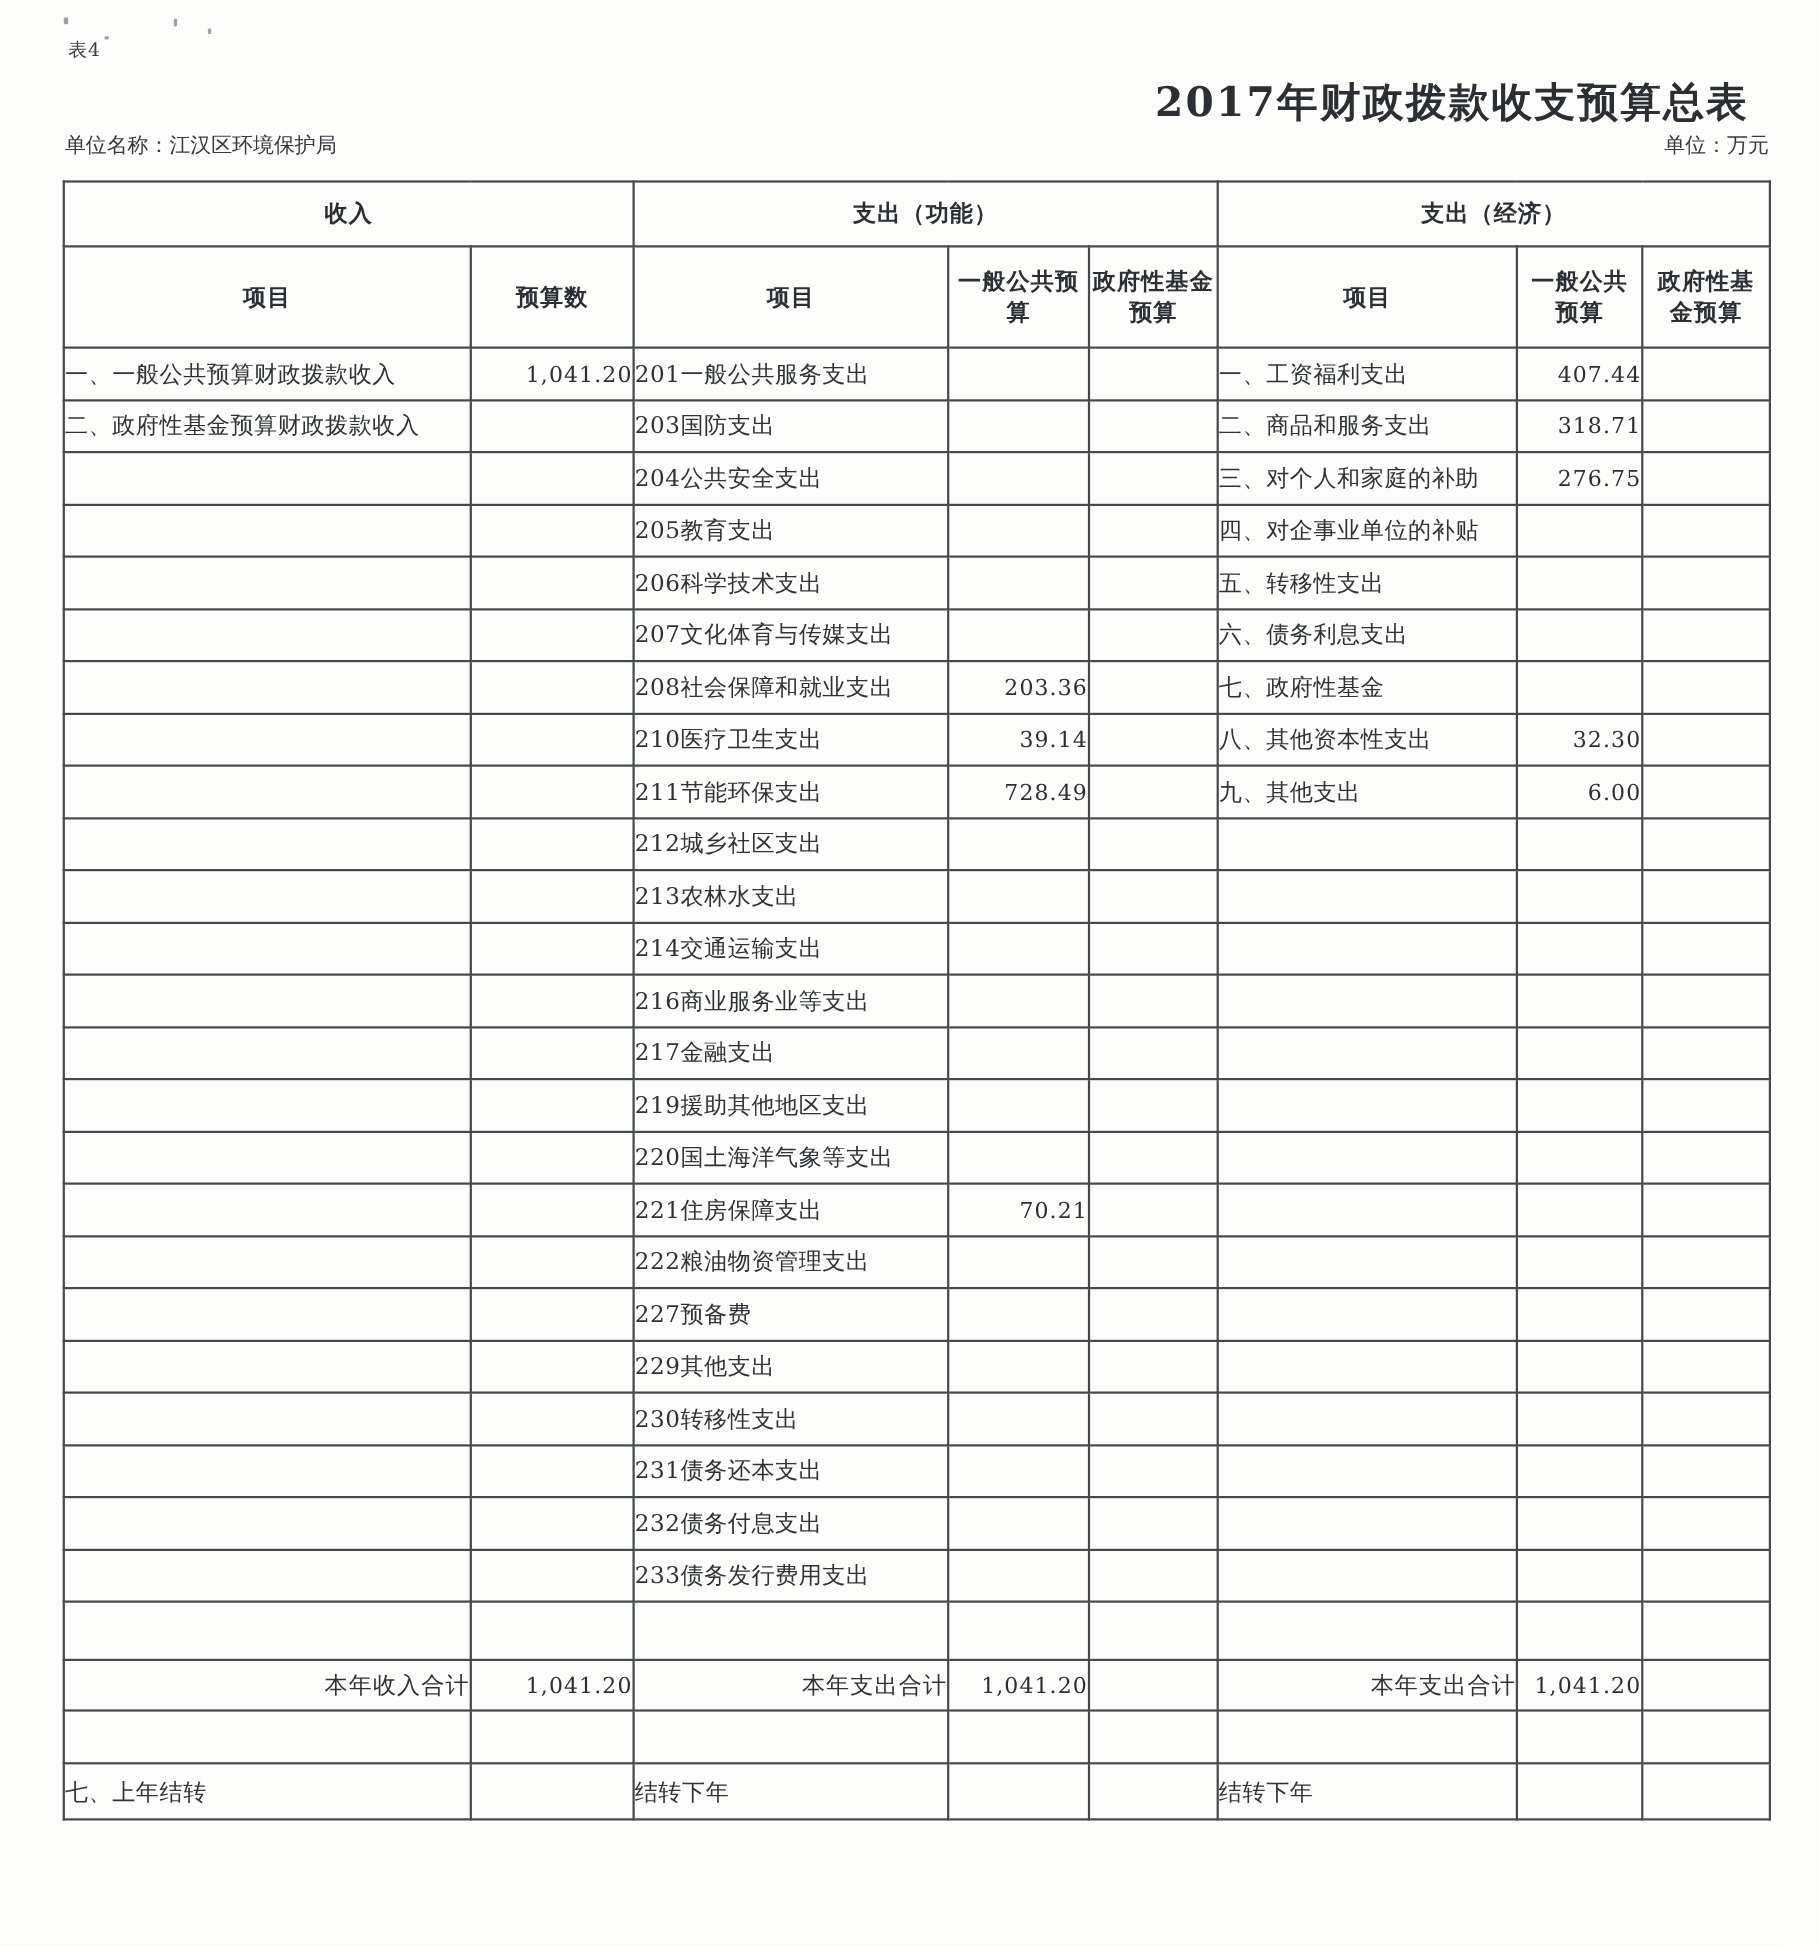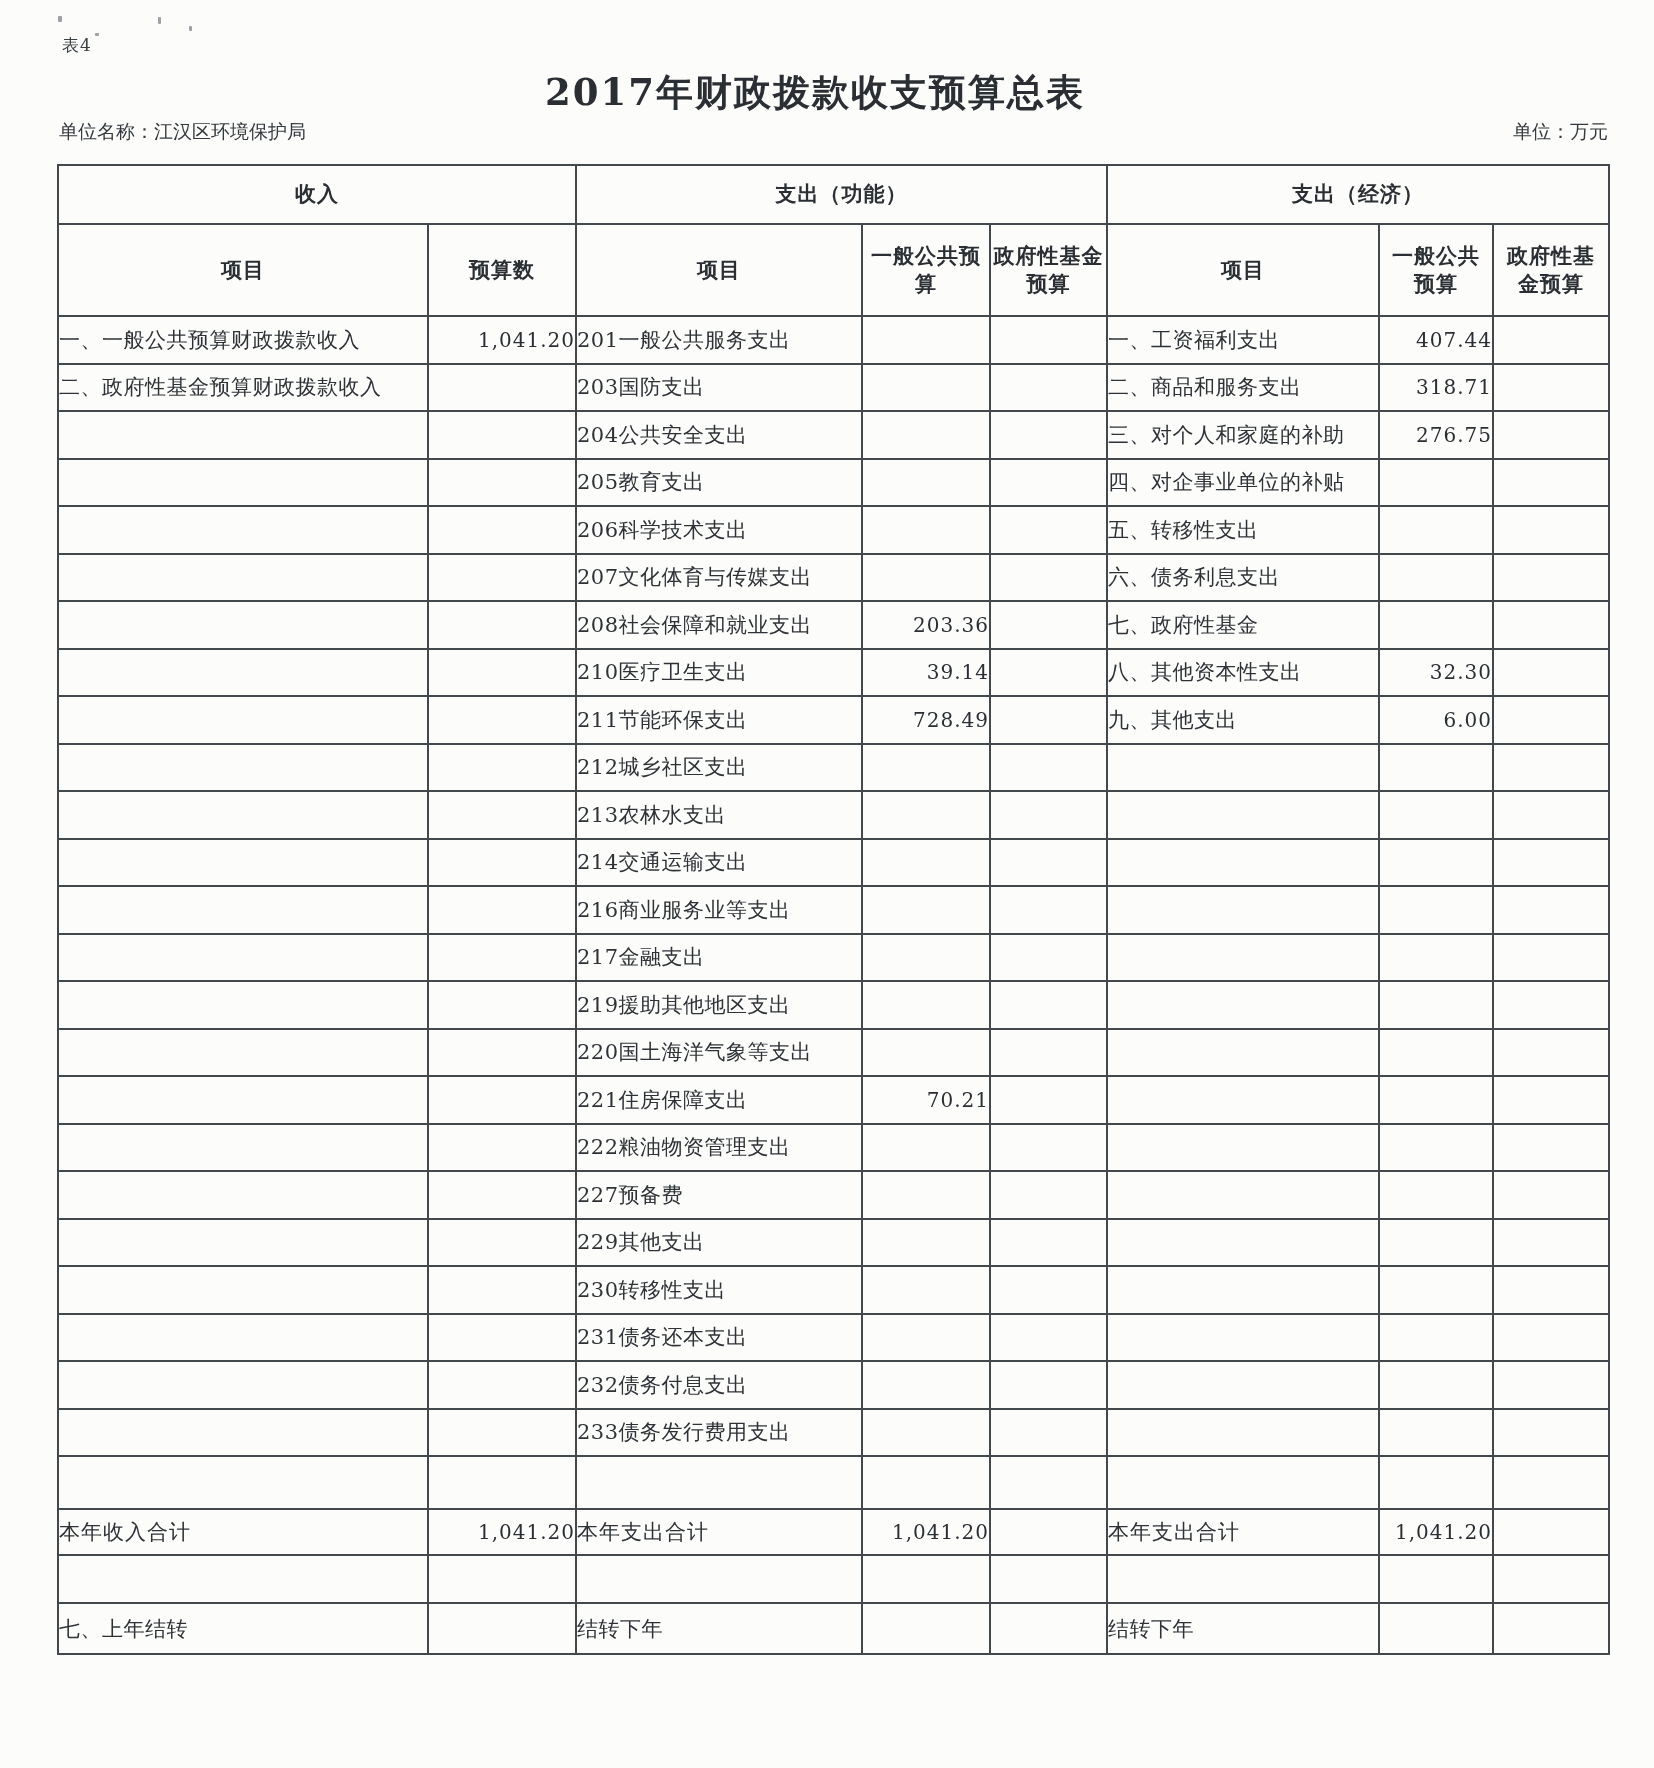--- a/index.html
+++ b/index.html
@@ -11,22 +11,22 @@
   .page{
     position:relative;width:1654px;height:1768px;
     background:#fcfcfb;color:#2d2d2d;overflow:hidden;
   }
   .table-tag{
     position:absolute;left:62px;top:34px;
     font-size:17px;color:#3a3f44;letter-spacing:1px;
   }
   .doc-title{
     position:absolute;left:0;top:68px;width:1590px;
-    text-align:center;font-size:37px;font-weight:bold;
-    letter-spacing:2px;color:#2b2f33;margin-left:20px;
+    text-align:right;font-size:37px;font-weight:bold;
+    letter-spacing:2px;color:#2b2f33;
   }
   .meta-line{
     position:absolute;left:57px;top:119px;width:1551px;height:28px;
     font-size:19px;color:#33383c;
   }
   .unit-name{position:absolute;left:2px;top:0;}
   .unit-label{position:absolute;right:0;top:0;}
   table.budget{
     position:absolute;left:57px;top:164px;
     border-collapse:collapse;table-layout:fixed;
@@ -49,21 +49,21 @@
   table.budget tbody tr{height:47.5px;margin-left:20px;}
   table.budget tbody tr.blank1{height:53px;}
   table.budget tbody tr.total{height:46px;}
   table.budget tbody tr.blank2{height:48px;}
   table.budget tbody tr.carry{height:51px;}
   td.item{text-align:left;padding-left:6px;letter-spacing:0.5px;}
   td.num{
     text-align:right;padding-right:6px;
     font-size:20px;letter-spacing:1px;color:#2b2f33;
   }
-  td.ctr{text-align:left;letter-spacing:1px;}
+  td.ctr{text-align:right;letter-spacing:1px;}
   .speck{position:absolute;background:#6b7076;opacity:.65;border-radius:1px;}
   .s1{left:58px;top:16px;width:4px;height:6px;}
   .s2{left:158px;top:17px;width:3px;height:7px;}
   .s3{left:189px;top:26px;width:3px;height:5px;}
   .s4{left:95px;top:33px;width:4px;height:3px;}
 </style>
 </head>
 <body>
 
 <div class="page">

